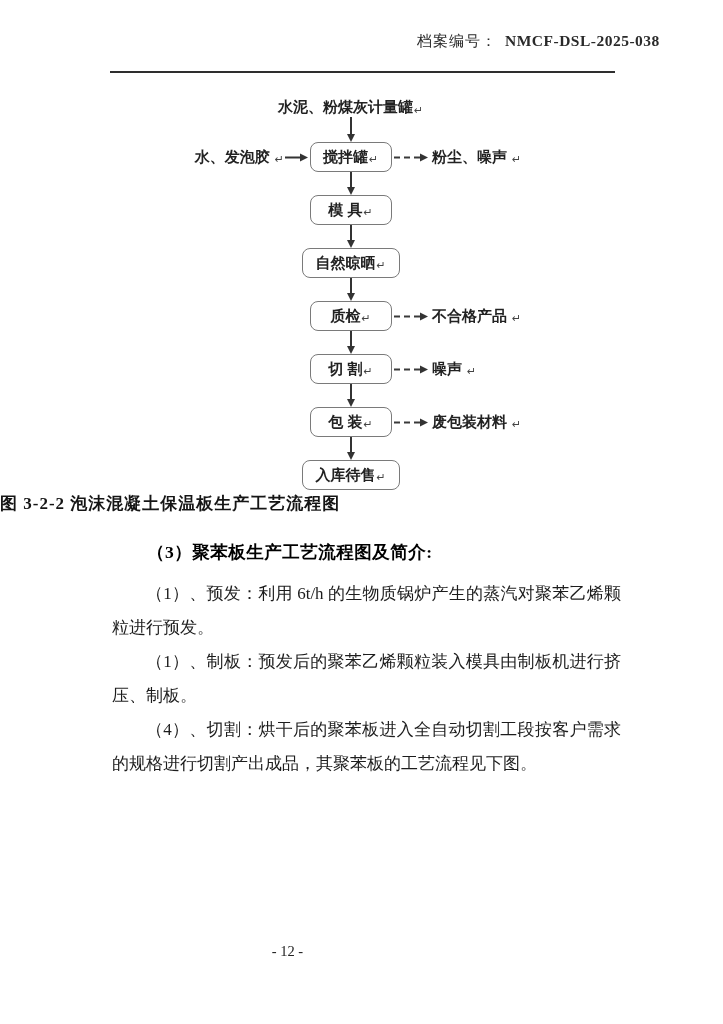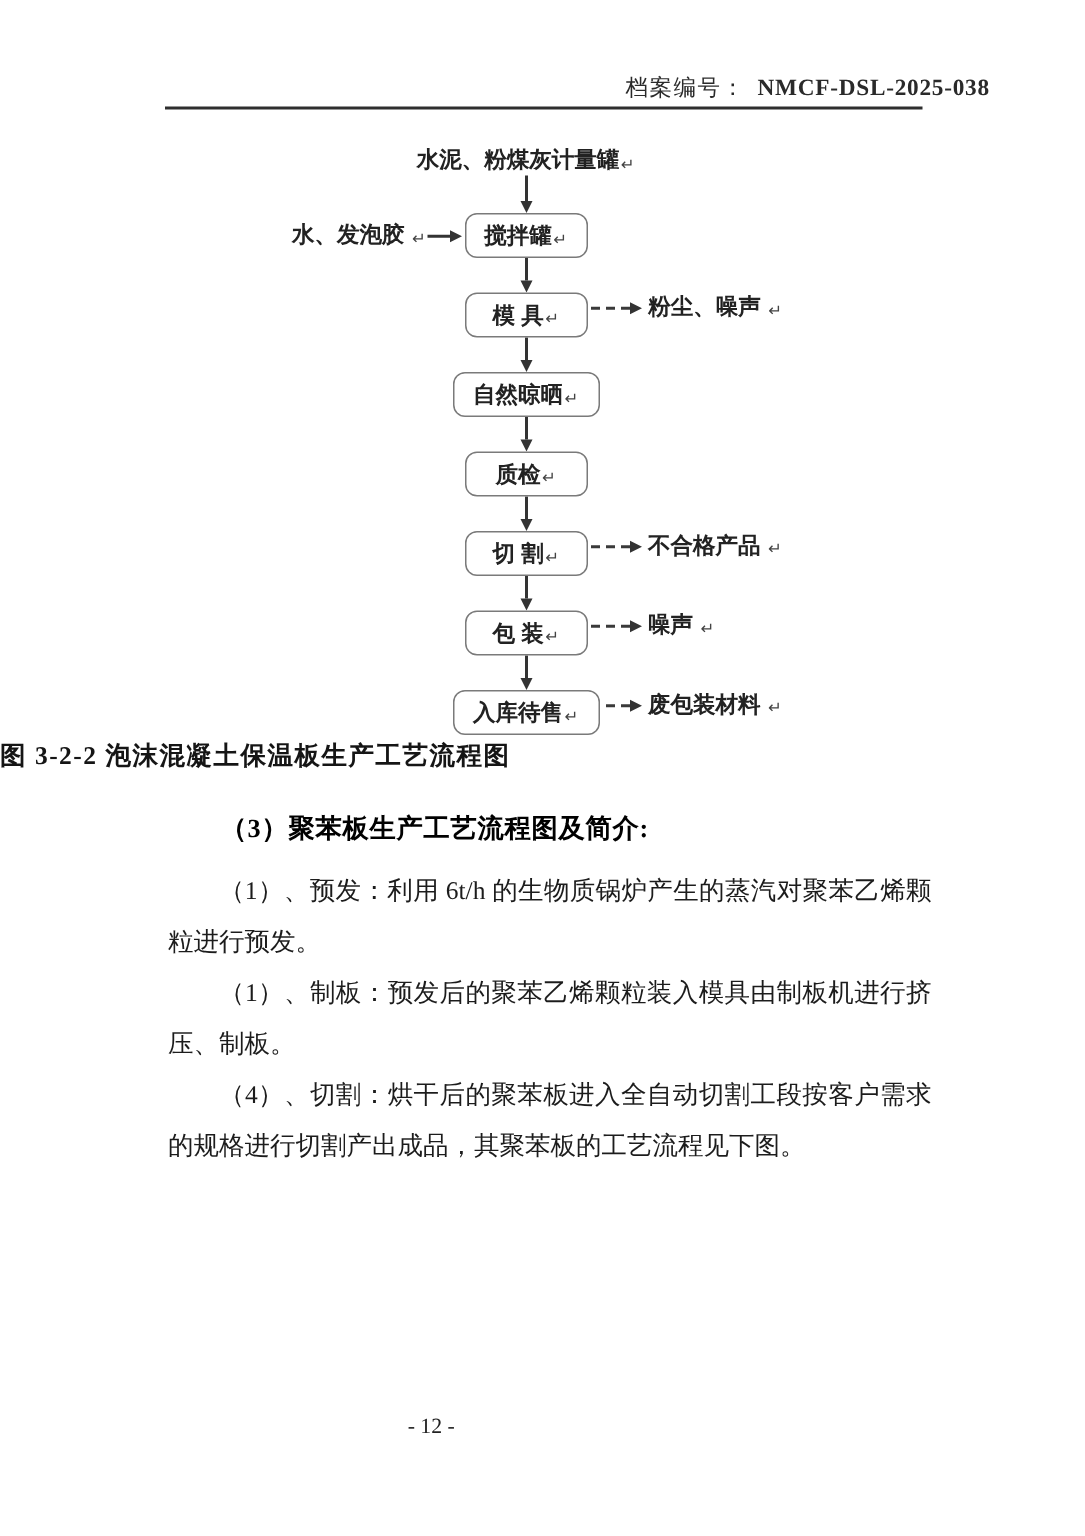--- a/index.html
+++ b/index.html
@@ -1,41 +1,41 @@
 <!DOCTYPE html>
 <html><head>
 <meta charset="utf-8">
 <style>
   html,body{margin:0;padding:0;background:#ffffff;}
   .page{position:relative;width:723px;height:1024px;background:#fff;overflow:hidden;
         font-family:"Liberation Serif","DejaVu Serif",serif;color:#1c1c1c;}
 
   
   .hdr-company{position:absolute;left:110px;top:49px;font-size:15px;letter-spacing:2px;color:#3b3b3b;}
-  .hdr-archive{position:absolute;left:417px;top:49px;font-size:15px;color:#2a2a2a;letter-spacing:1px;white-space:nowrap;}
+  .hdr-archive{position:absolute;left:417px;top:32px;font-size:15px;color:#2a2a2a;letter-spacing:1px;white-space:nowrap;}
   .hdr-archive b{font-size:15.5px;letter-spacing:0.5px;margin-left:8px;font-family:"Liberation Serif",serif;}
   .hdr-rule{position:absolute;left:110px;top:71px;width:505px;height:2px;background:#2e2e2e;}
 
   
   .flowchart{position:absolute;left:0;top:97px;width:702px;display:flex;flex-direction:column;align-items:center;
              font-family:"Liberation Sans","DejaVu Sans",sans-serif;}
   .flow-src{font-size:15px;font-weight:bold;height:20px;line-height:20px;color:#222;white-space:nowrap;}
   .varrow{display:flex;flex-direction:column;align-items:center;height:23px;}
   .varrow.first{height:25px;}
   .vline{width:2px;flex:1 1 auto;background:#333;}
   .vhead{width:0;height:0;border-left:4.5px solid transparent;border-right:4.5px solid transparent;border-top:8px solid #333;}
   .flow-row{position:relative;display:flex;justify-content:center;}
   .flow-box{position:relative;box-sizing:border-box;min-width:82px;height:30px;padding:0 12px;
             border:1.6px solid #7a7a7a;border-radius:8px;background:#fff;
             display:flex;align-items:center;justify-content:center;
             font-size:15px;font-weight:bold;color:#222;white-space:nowrap;}
   .side{position:absolute;top:50%;transform:translateY(-50%);display:flex;align-items:center;
         font-size:15px;font-weight:bold;color:#222;white-space:nowrap;}
   .side.left{right:calc(100% + 3px);}
-  .side.right{left:calc(100% + 3px);margin-top:48px;}
+  .side.right{left:calc(100% + 3px);}
   .hline-solid{display:inline-block;width:15px;height:0;border-top:2px solid #333;}
   .hline-dash{display:inline-block;width:26px;height:0;border-top:2px dashed #3a3a3a;}
   .hhead{display:inline-block;width:0;height:0;border-top:4.5px solid transparent;border-bottom:4.5px solid transparent;border-left:8px solid #333;}
   .side .lbl{margin:0 4px;}
   .eol{font-size:11px;font-weight:normal;color:#444;position:relative;top:2px;margin:0 1px;font-family:"DejaVu Sans",sans-serif;}
 
   
   .caption{position:absolute;left:0;top:492px;width:592px;text-align:left;
            font-size:17px;font-weight:bold;letter-spacing:1px;color:#151515;}
   .heading{position:absolute;left:112px;top:540px;width:509px;font-size:17.5px;font-weight:bold;

